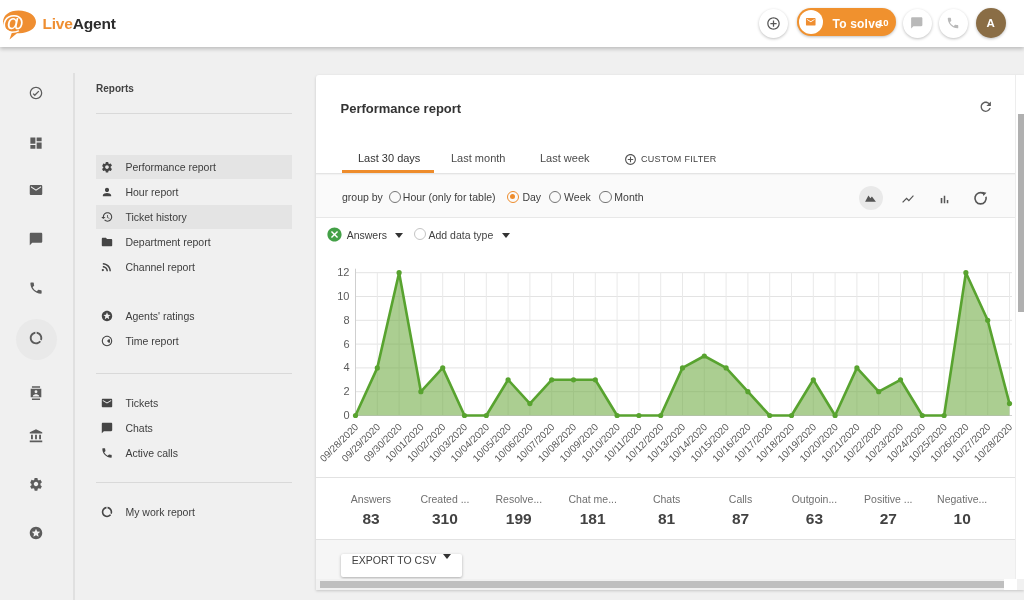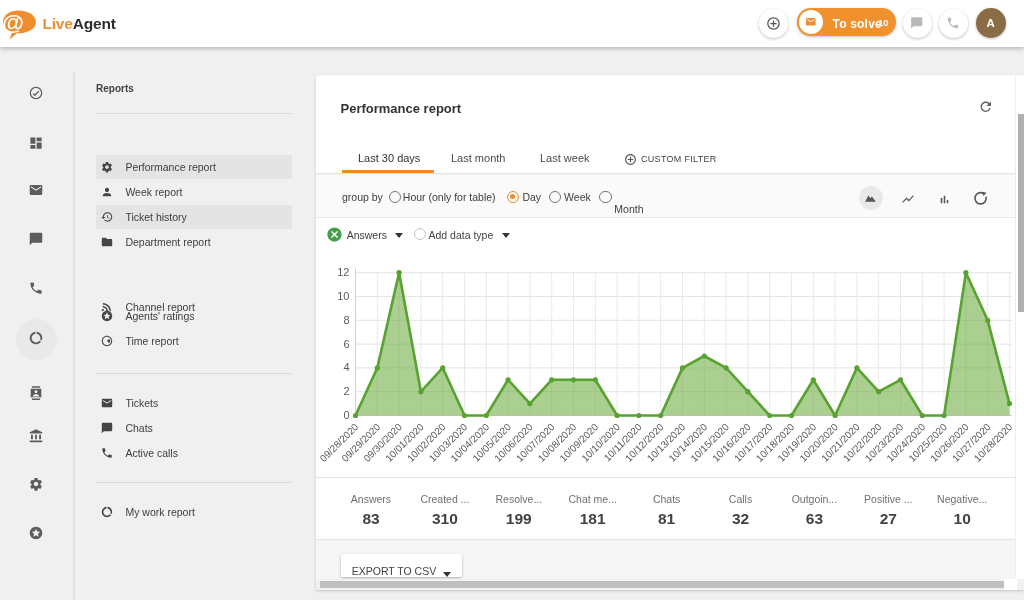--- a/index.html
+++ b/index.html
@@ -39,21 +39,21 @@
 #areaact { position:absolute; left:542.8px; top:111.1px; width:24px; height:24px; border-radius:50%; background:#e9e9e9; }
 
 #ansrow { position:absolute; left:0; top:142.5px; width:708px; height:39.5px; background:#fff; }
 
 #statdiv1 { position:absolute; left:0; top:402px; width:708px; height:1px; background:#e2e2e2; }
 #statdiv2 { position:absolute; left:0; top:464px; width:708px; height:1px; background:#e2e2e2; }
 .scol { position:absolute; top:418px; width:90px; transform:translateX(-50%); text-align:center; }
 .scol .slbl { font-size:10.5px; color:#6f6f6f; white-space:nowrap; }
 .scol .sval { font-size:15.5px; font-weight:bold; color:#424242; margin-top:5px; }
 #exportstrip { position:absolute; left:0; top:465px; width:708px; height:39px; background:#f6f6f6; }
-#exportbtn { position:absolute; left:25px; top:478.5px; width:121px; height:23.5px; background:#fff; border-radius:2px; box-shadow:0 1px 3px rgba(0,0,0,0.3); font-size:10.5px; color:#424242; display:flex; align-items:flex-end; justify-content:center; gap:7px; }
+#exportbtn { position:absolute; left:25px; top:478.5px; width:121px; height:23.5px; background:#fff; border-radius:2px; box-shadow:0 1px 3px rgba(0,0,0,0.3); font-size:10.5px; color:#424242; display:flex; align-items:flex-start; justify-content:center; gap:7px; }
 
 #hscroll { position:absolute; left:0; top:504px; width:708px; height:11px; background:#f1f1f1; }
 #hthumb { position:absolute; left:4px; top:2px; width:684px; height:7px; background:#bfbfbf; }
 #vtrack { position:absolute; left:699px; top:0; width:9px; height:504px; background:#fff; border-left:1px solid #ededed; }
 #vthumb { position:absolute; left:1.5px; top:38.5px; width:6px; height:198px; background:#b0b0b0; }
 #corner { position:absolute; left:688px; top:504px; width:13px; height:11px; background:#fff; }
 .caret { display:inline-block; width:0; height:0; border-left:4.5px solid transparent; border-right:4.5px solid transparent; border-top:5px solid #333; }
 svg.ic { display:block; }
 </style>
 </head>
@@ -136,35 +136,35 @@
   <div class="mitem hl" style="top:79.9px;">
       <svg class="mic" width="12.5" height="12.5" viewBox="0 0 24 24">
         <path fill="#454545" d="M19.14 12.94c.04-.3.06-.61.06-.94 0-.32-.02-.64-.07-.94l2.03-1.58c.18-.14.23-.41.12-.61l-1.92-3.32c-.12-.22-.37-.29-.59-.22l-2.39.96c-.5-.38-1.03-.7-1.62-.94l-.36-2.54c-.04-.24-.24-.41-.48-.41h-3.84c-.24 0-.43.17-.47.41l-.36 2.54c-.59.24-1.13.57-1.62.94l-2.39-.96c-.22-.08-.47 0-.59.22L2.74 9.87c-.12.21-.08.47.12.61l2.03 1.58c-.05.3-.09.63-.09.94s.02.64.07.94l-2.03 1.58c-.18.14-.23.41-.12.61l1.92 3.32c.12.22.37.29.59.22l2.39-.96c.5.38 1.03.7 1.62.94l.36 2.54c.05.24.24.41.48.41h3.84c.24 0 .44-.17.47-.41l.36-2.54c.59-.24 1.13-.56 1.62-.94l2.39.96c.22.08.47 0 .59-.22l1.92-3.32c.12-.22.07-.47-.12-.61l-2.01-1.58zM12 15.6c-1.98 0-3.6-1.62-3.6-3.6s1.62-3.6 3.6-3.6 3.6 1.62 3.6 3.6-1.62 3.6-3.6 3.6z"></path>
       </svg>
       <div class="mtx">Performance report</div>
     </div>
   <div class="mitem" style="top:104.9px;">
       <svg class="mic" width="12.5" height="12.5" viewBox="0 0 24 24">
         <path fill="#454545" d="M12 12c2.21 0 4-1.79 4-4s-1.79-4-4-4-4 1.79-4 4 1.79 4 4 4zm0 2c-2.67 0-8 1.34-8 4v2h16v-2c0-2.66-5.33-4-8-4z"></path>
       </svg>
-      <div class="mtx">Week report</div>
+      <div class="mtx">Hour report</div>
     </div>
   <div class="mitem hl" style="top:129.8px;">
       <svg class="mic" width="12.5" height="12.5" viewBox="0 0 24 24">
         <path fill="#454545" d="M13 3c-4.97 0-9 4.03-9 9H1l3.89 3.89.07.14L9 12H6c0-3.87 3.13-7 7-7s7 3.13 7 7-3.13 7-7 7c-1.93 0-3.68-.79-4.94-2.06l-1.42 1.42C8.27 19.99 10.51 21 13 21c4.97 0 9-4.03 9-9s-4.03-9-9-9zm-1 5v5l4.28 2.54.72-1.21-3.5-2.08V8H12z"></path>
       </svg>
       <div class="mtx">Ticket history</div>
     </div>
   <div class="mitem" style="top:154.5px;">
       <svg class="mic" width="12.5" height="12.5" viewBox="0 0 24 24">
         <path fill="#454545" d="M10 4H4c-1.1 0-1.99.9-1.99 2L2 18c0 1.1.9 2 2 2h16c1.1 0 2-.9 2-2V8c0-1.1-.9-2-2-2h-8l-2-2z"></path>
       </svg>
       <div class="mtx">Department report</div>
     </div>
-  <div class="mitem" style="top:179.4px;margin-top:40px;">
+  <div class="mitem" style="top:179.4px;">
       <svg class="mic" width="12.5" height="12.5" viewBox="0 0 24 24">
         <path fill="#454545" d="M6.18 17.82a2.18 2.18 0 11-4.36 0 2.18 2.18 0 014.36 0zM4 4.44v2.83c7.03 0 12.73 5.7 12.73 12.73h2.83c0-8.59-6.97-15.56-15.56-15.56zm0 5.66v2.83c3.9 0 7.07 3.17 7.07 7.07h2.83c0-5.47-4.43-9.9-9.9-9.9z"></path>
       </svg>
       <div class="mtx">Channel report</div>
     </div>
   <div class="mitem" style="top:228.9px;">
       <svg class="mic" width="12.5" height="12.5" viewBox="0 0 24 24">
         <path fill="#454545" d="M11.99 2C6.47 2 2 6.48 2 12s4.47 10 9.99 10C17.51 22 22 17.52 22 12S17.51 2 11.99 2zm4.24 16L12 15.45 7.77 18l1.12-4.81-3.73-3.23 4.92-.42L12 5l1.92 4.53 4.92.42-3.73 3.23L16.23 18z"></path>
       </svg>
       <div class="mtx">Agents' ratings</div>
@@ -219,21 +219,21 @@
   <div id="tabborder"></div>
   <div id="groupstrip">
     <div class="gtxt" style="left:26px;">group by</div>
     <div class="radio" style="left:72.8px;"></div>
     <div class="gtxt" style="left:86.8px;">Hour (only for table)</div>
     <div class="radio on" style="left:191px;"></div>
     <div class="gtxt" style="left:206.4px;">Day</div>
     <div class="radio" style="left:233.2px;"></div>
     <div class="gtxt" style="left:248.1px;">Week</div>
     <div class="radio" style="left:283.4px;"></div>
-    <div class="gtxt" style="left:298.3px;margin-top:12px;">Month</div>
+    <div class="gtxt" style="left:298.3px;">Month</div>
   </div>
   <div id="areaact"></div>
   <svg class="abs" style="left:548.3px; top:117.1px;" width="13" height="13" viewBox="0 0 24 24">
       <path fill="#555" d="M2 18 L8.2 6.5 L11.8 11.5 L14.6 8.2 L22 18 Z"></path>
     </svg>
   <svg class="abs" style="left:584.5px; top:117.1px;" width="14" height="14" viewBox="0 0 24 24">
       <path fill="#555" d="M3.5 18.49l6-6.01 4 4L22 6.92l-1.41-1.41-7.09 7.97-4-4L2 16.99z"></path>
     </svg>
   <svg class="abs" style="left:622.2px; top:117.6px;" width="13" height="13" viewBox="0 0 24 24">
       <path fill="#555" d="M5 9.2h3V19H5zM10.6 5h2.8v14h-2.8zm5.6 8H19v6h-2.8z"></path>
@@ -381,21 +381,21 @@
   <div class="scol" style="left:276.7px;">
       <div class="slbl">Chat me...</div>
       <div class="sval">181</div>
     </div>
   <div class="scol" style="left:350.6px;">
       <div class="slbl">Chats</div>
       <div class="sval">81</div>
     </div>
   <div class="scol" style="left:424.5px;">
       <div class="slbl">Calls</div>
-      <div class="sval">32</div>
+      <div class="sval">87</div>
     </div>
   <div class="scol" style="left:498.4px;">
       <div class="slbl">Outgoin...</div>
       <div class="sval">63</div>
     </div>
   <div class="scol" style="left:572.3px;">
       <div class="slbl">Positive ...</div>
       <div class="sval">27</div>
     </div>
   <div class="scol" style="left:646.2px;">

